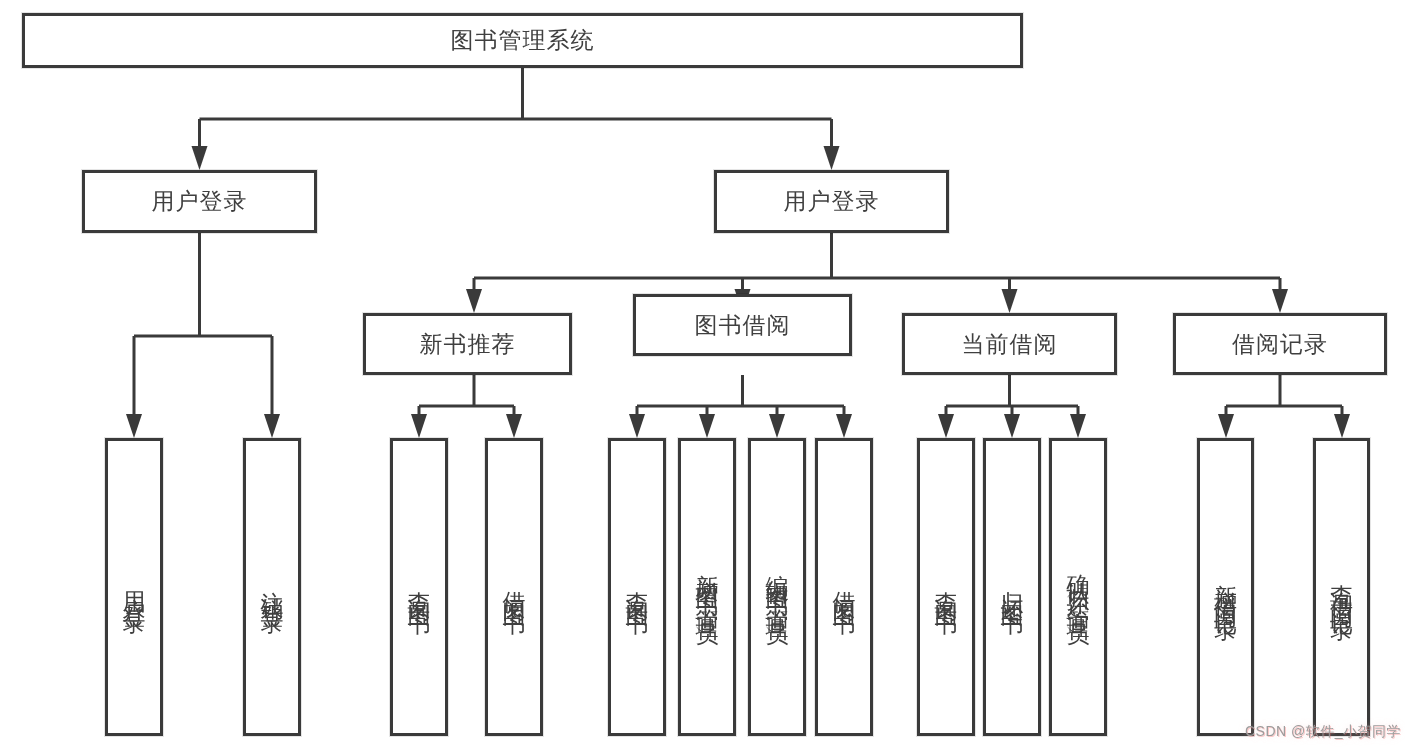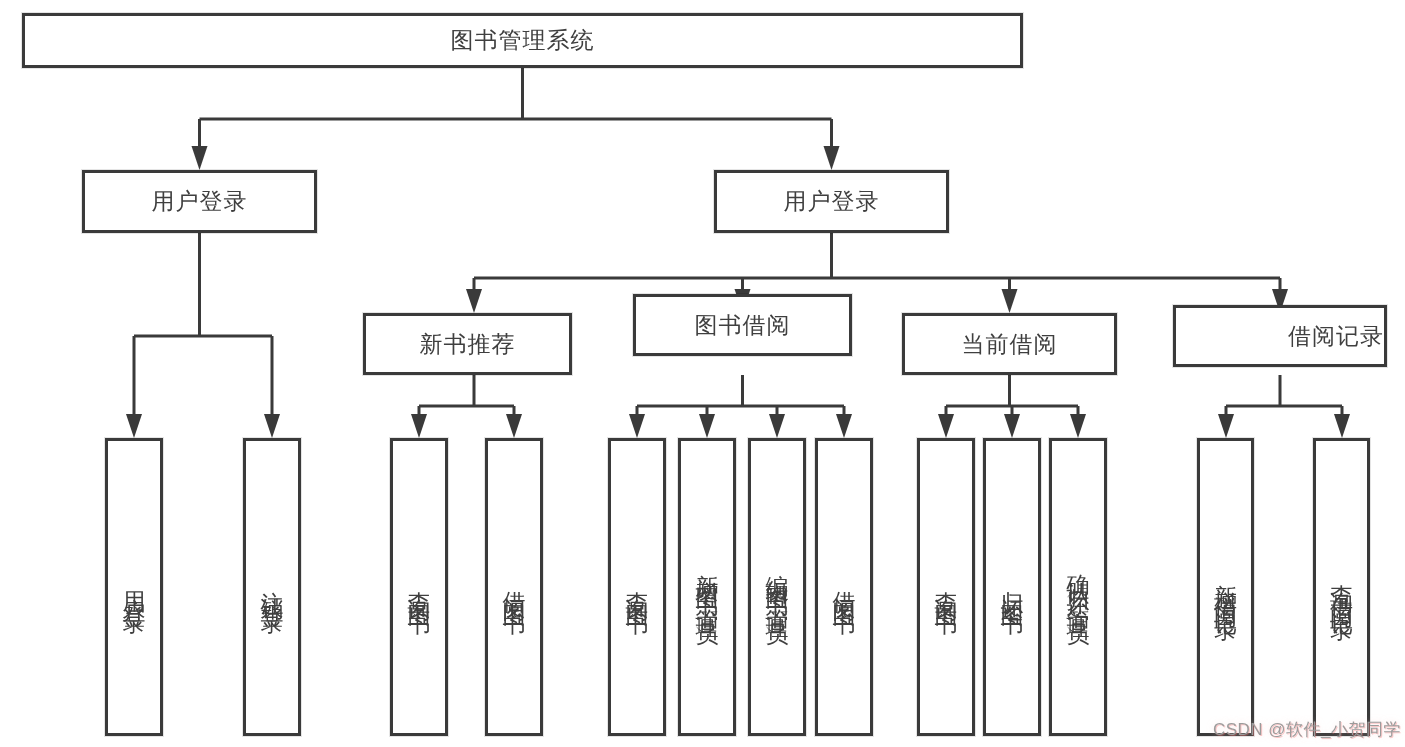--- a/index.html
+++ b/index.html
@@ -49,21 +49,21 @@
     writing-mode: vertical-rl;
     text-orientation: mixed;
     line-height: 1;
     letter-spacing: 7px;
     color: var(--text);
   }
   .watermark {
     position: absolute;
     right: 4px;
     bottom: 6px;
-    font-size: 17px;
+    font-size: 14px;
     color: var(--watermark);
     letter-spacing: 0.5px;
     text-shadow: 1px 1px 0 rgba(244,110,110,0.35), 0 0 6px rgba(250,200,200,0.55);
     z-index: 5;
   }
 </style>
 </head>
 <body>
 
 <div class="stage">
@@ -121,21 +121,21 @@
 
   <div class="node" style="left:363px; top:313px; width:209px; height:62px;">
     <span>新书推荐</span>
   </div>
   <div class="node" style="left:633px; top:294px; width:219px; height:62px;">
     <span>图书借阅</span>
   </div>
   <div class="node" style="left:902px; top:313px; width:215px; height:62px;text-align:right;">
     <span>当前借阅</span>
   </div>
-  <div class="node" style="left:1173px; top:305px; width:214px; height:62px;justify-content:flex-end;">
+  <div class="node" style="left:1173px; top:313px; width:214px; height:62px;">
     <span>借阅记录</span>
   </div>
 
   <div class="node leaf" style="left:105px; top:438px; width:58px; height:298px;">
     <span class="vtext">用户登录</span>
   </div>
   <div class="node leaf" style="left:243px; top:438px; width:58px; height:298px;">
     <span class="vtext">注销登录</span>
   </div>
   <div class="node leaf" style="left:390px; top:438px; width:58px; height:298px;">

